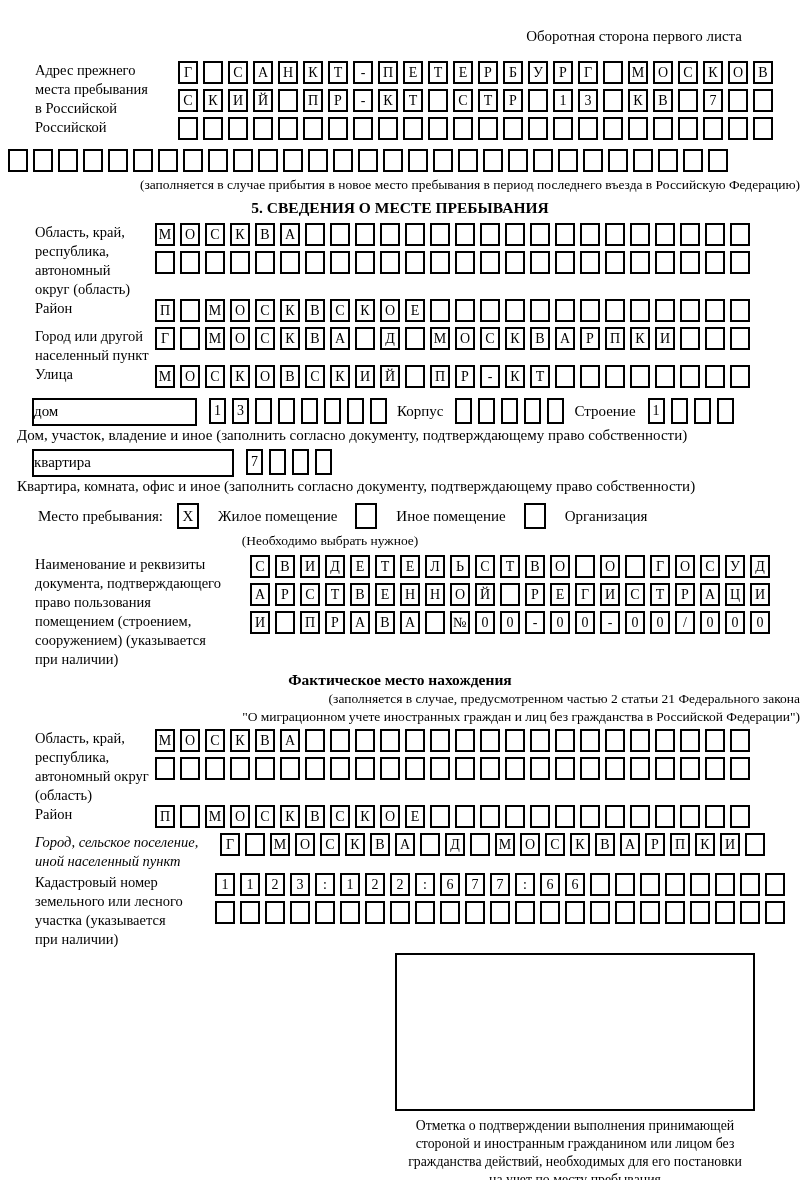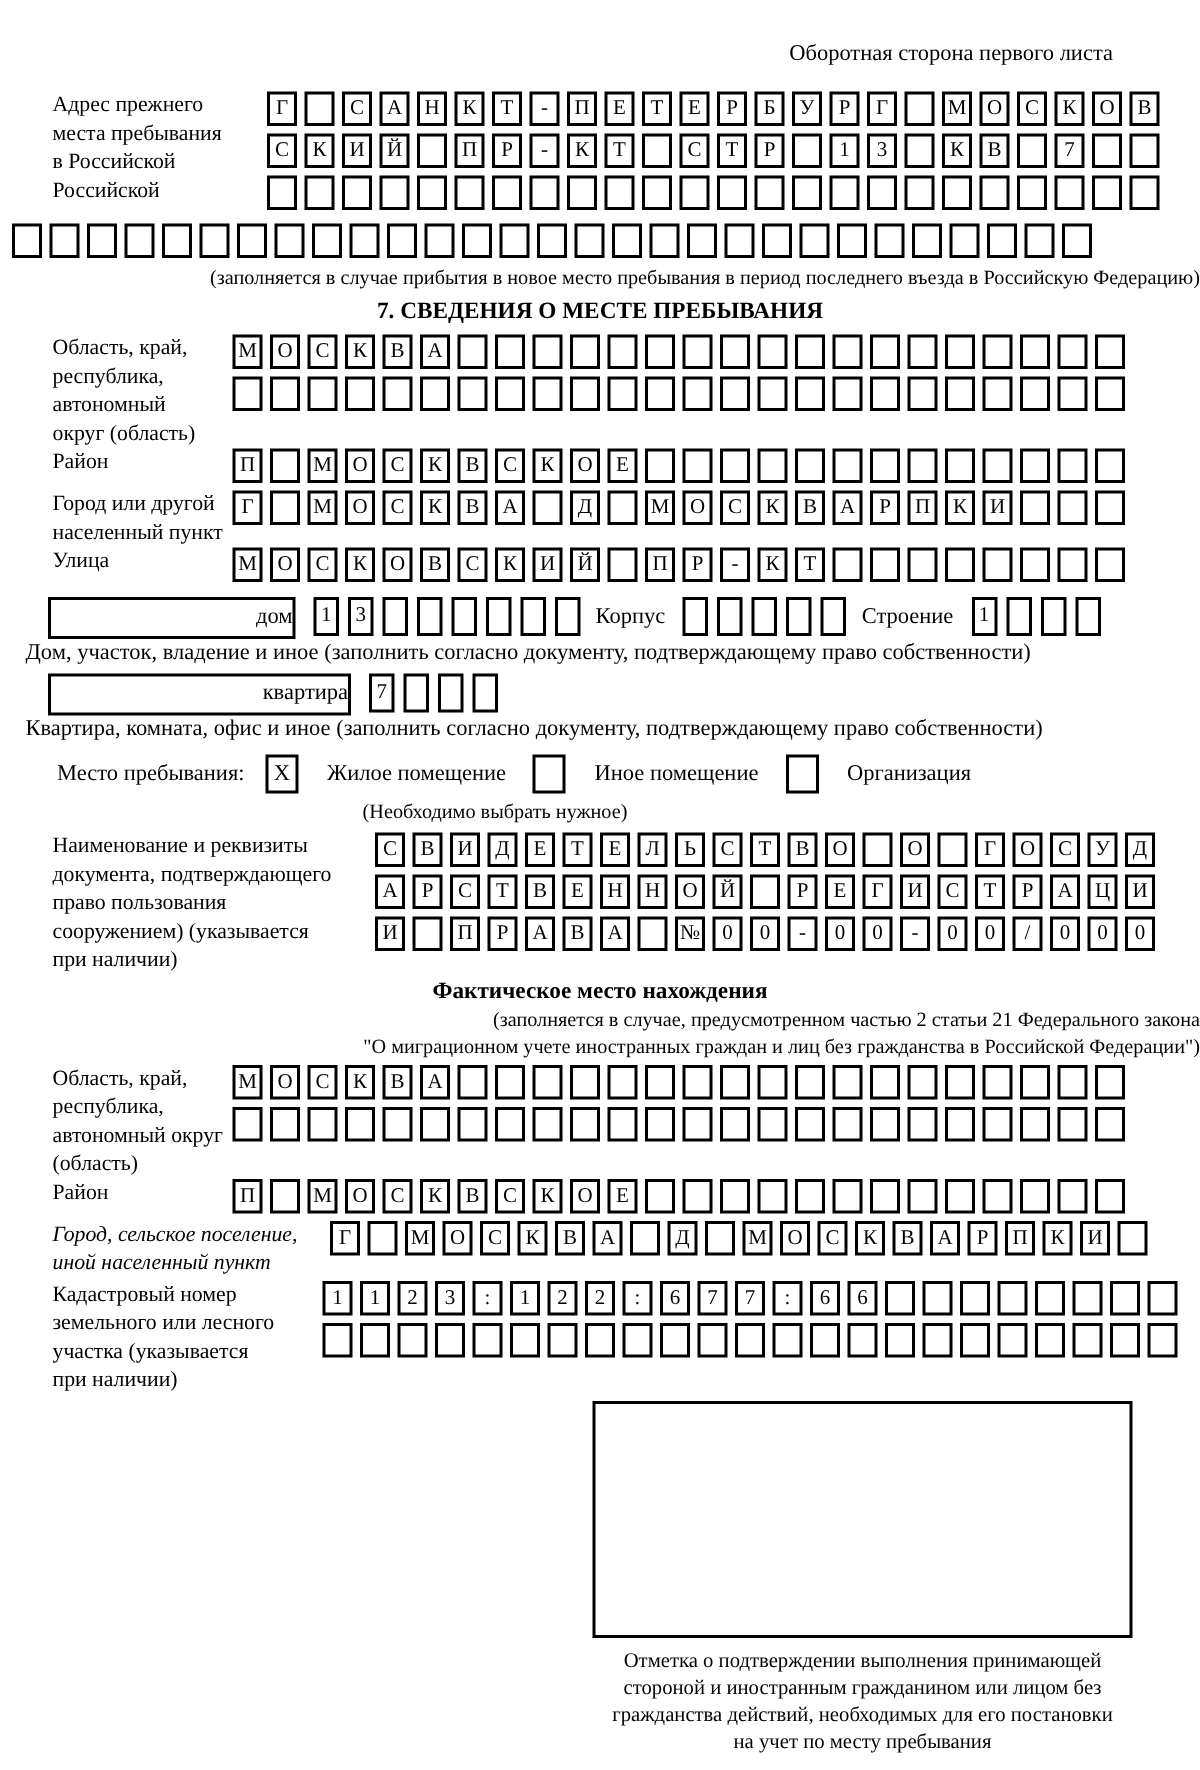--- a/index.html
+++ b/index.html
@@ -5,21 +5,21 @@
   html,body{margin:0;padding:0;background:#fff;color:#000;
     font-family:"Liberation Serif","DejaVu Serif",serif;}
   .page{width:800px;height:1180px;overflow:hidden;position:relative;background:#fff;}
   .header-note{padding-top:28px;padding-right:58px;text-align:right;font-size:15px;}
   .cell{box-sizing:border-box;display:inline-block;width:20px;height:23px;border:2px solid #000;
     margin-right:5px;text-align:center;font-size:14px;line-height:19px;vertical-align:top;}
   .cell-row{height:24px;margin-bottom:4px;white-space:nowrap;}
   .sm{width:17px;height:26px;margin-right:6px;line-height:22px;}
   .cb{width:22px;height:26px;line-height:22px;font-size:15px;}
   .wide-box{box-sizing:border-box;display:inline-block;border:2px solid #000;height:28px;
-    text-align:right;font-size:15px;line-height:22px;vertical-align:top;}
+    text-align:left;font-size:15px;line-height:22px;vertical-align:top;}
   .grp{display:flex;align-items:flex-start;}
   .lbl{font-size:14.5px;line-height:19px;}
   .lbl-col{width:120px;margin-left:35px;flex:0 0 auto;}
   .sec1-lbl{width:143px;margin-left:35px;flex:0 0 auto;}
   .doc-lbl{width:215px;margin-left:35px;flex:0 0 auto;}
   .kad-lbl{width:180px;margin-left:35px;flex:0 0 auto;}
   .gor2-lbl{width:185px;margin-left:35px;flex:0 0 auto;font-style:italic;}
   .caption{font-size:13.5px;text-align:right;margin-top:2px;}
   .caption-left{font-size:15px;margin-left:17px;margin-top:1px;}
   .title-bold{font-size:15.5px;font-weight:bold;text-align:center;}
@@ -52,21 +52,21 @@
     </div>
     <div>
       <div class="cell-row"><span class="cell">Г</span><span class="cell"></span><span class="cell">С</span><span class="cell">А</span><span class="cell">Н</span><span class="cell">К</span><span class="cell">Т</span><span class="cell">-</span><span class="cell">П</span><span class="cell">Е</span><span class="cell">Т</span><span class="cell">Е</span><span class="cell">Р</span><span class="cell">Б</span><span class="cell">У</span><span class="cell">Р</span><span class="cell">Г</span><span class="cell"></span><span class="cell">М</span><span class="cell">О</span><span class="cell">С</span><span class="cell">К</span><span class="cell">О</span><span class="cell">В</span></div>
       <div class="cell-row"><span class="cell">С</span><span class="cell">К</span><span class="cell">И</span><span class="cell">Й</span><span class="cell"></span><span class="cell">П</span><span class="cell">Р</span><span class="cell">-</span><span class="cell">К</span><span class="cell">Т</span><span class="cell"></span><span class="cell">С</span><span class="cell">Т</span><span class="cell">Р</span><span class="cell"></span><span class="cell">1</span><span class="cell">3</span><span class="cell"></span><span class="cell">К</span><span class="cell">В</span><span class="cell"></span><span class="cell">7</span><span class="cell"></span><span class="cell"></span></div>
       <div class="cell-row"><span class="cell"></span><span class="cell"></span><span class="cell"></span><span class="cell"></span><span class="cell"></span><span class="cell"></span><span class="cell"></span><span class="cell"></span><span class="cell"></span><span class="cell"></span><span class="cell"></span><span class="cell"></span><span class="cell"></span><span class="cell"></span><span class="cell"></span><span class="cell"></span><span class="cell"></span><span class="cell"></span><span class="cell"></span><span class="cell"></span><span class="cell"></span><span class="cell"></span><span class="cell"></span><span class="cell"></span></div>
     </div>
   </div>
   <div class="cell-row full-row"><span class="cell"></span><span class="cell"></span><span class="cell"></span><span class="cell"></span><span class="cell"></span><span class="cell"></span><span class="cell"></span><span class="cell"></span><span class="cell"></span><span class="cell"></span><span class="cell"></span><span class="cell"></span><span class="cell"></span><span class="cell"></span><span class="cell"></span><span class="cell"></span><span class="cell"></span><span class="cell"></span><span class="cell"></span><span class="cell"></span><span class="cell"></span><span class="cell"></span><span class="cell"></span><span class="cell"></span><span class="cell"></span><span class="cell"></span><span class="cell"></span><span class="cell"></span><span class="cell"></span></div>
   <div class="caption">(заполняется в случае прибытия в новое место пребывания в период последнего въезда в Российскую Федерацию)</div>
 
-  <div class="title-bold mt6">7. СВЕДЕНИЯ О МЕСТЕ ПРЕБЫВАНИЯ</div>
+  <div class="title-bold mt6">5. СВЕДЕНИЯ О МЕСТЕ ПРЕБЫВАНИЯ</div>
 
   <div class="grp mt6">
     <div class="lbl-col lbl">
       <div>Область, край,</div>
       <div>республика,</div>
       <div>автономный</div>
       <div>округ (область)</div>
     </div>
     <div>
       <div class="cell-row"><span class="cell">М</span><span class="cell">О</span><span class="cell">С</span><span class="cell">К</span><span class="cell">В</span><span class="cell">А</span><span class="cell"></span><span class="cell"></span><span class="cell"></span><span class="cell"></span><span class="cell"></span><span class="cell"></span><span class="cell"></span><span class="cell"></span><span class="cell"></span><span class="cell"></span><span class="cell"></span><span class="cell"></span><span class="cell"></span><span class="cell"></span><span class="cell"></span><span class="cell"></span><span class="cell"></span><span class="cell"></span></div>
@@ -117,20 +117,21 @@
     <span class="cell cb"></span>
     <span class="opt-lbl">Организация</span>
   </div>
   <div class="mesto-note">(Необходимо выбрать нужное)</div>
 
   <div class="grp mt6">
     <div class="doc-lbl lbl">
       <div>Наименование и реквизиты</div>
       <div>документа, подтверждающего</div>
       <div>право пользования</div>
+      <div>помещением (строением,</div>
       <div>сооружением) (указывается</div>
       <div>при наличии)</div>
     </div>
     <div>
       <div class="cell-row"><span class="cell">С</span><span class="cell">В</span><span class="cell">И</span><span class="cell">Д</span><span class="cell">Е</span><span class="cell">Т</span><span class="cell">Е</span><span class="cell">Л</span><span class="cell">Ь</span><span class="cell">С</span><span class="cell">Т</span><span class="cell">В</span><span class="cell">О</span><span class="cell"></span><span class="cell">О</span><span class="cell"></span><span class="cell">Г</span><span class="cell">О</span><span class="cell">С</span><span class="cell">У</span><span class="cell">Д</span></div>
       <div class="cell-row"><span class="cell">А</span><span class="cell">Р</span><span class="cell">С</span><span class="cell">Т</span><span class="cell">В</span><span class="cell">Е</span><span class="cell">Н</span><span class="cell">Н</span><span class="cell">О</span><span class="cell">Й</span><span class="cell"></span><span class="cell">Р</span><span class="cell">Е</span><span class="cell">Г</span><span class="cell">И</span><span class="cell">С</span><span class="cell">Т</span><span class="cell">Р</span><span class="cell">А</span><span class="cell">Ц</span><span class="cell">И</span></div>
       <div class="cell-row"><span class="cell">И</span><span class="cell"></span><span class="cell">П</span><span class="cell">Р</span><span class="cell">А</span><span class="cell">В</span><span class="cell">А</span><span class="cell"></span><span class="cell">№</span><span class="cell">0</span><span class="cell">0</span><span class="cell">-</span><span class="cell">0</span><span class="cell">0</span><span class="cell">-</span><span class="cell">0</span><span class="cell">0</span><span class="cell">/</span><span class="cell">0</span><span class="cell">0</span><span class="cell">0</span></div>
     </div>
   </div>
 

